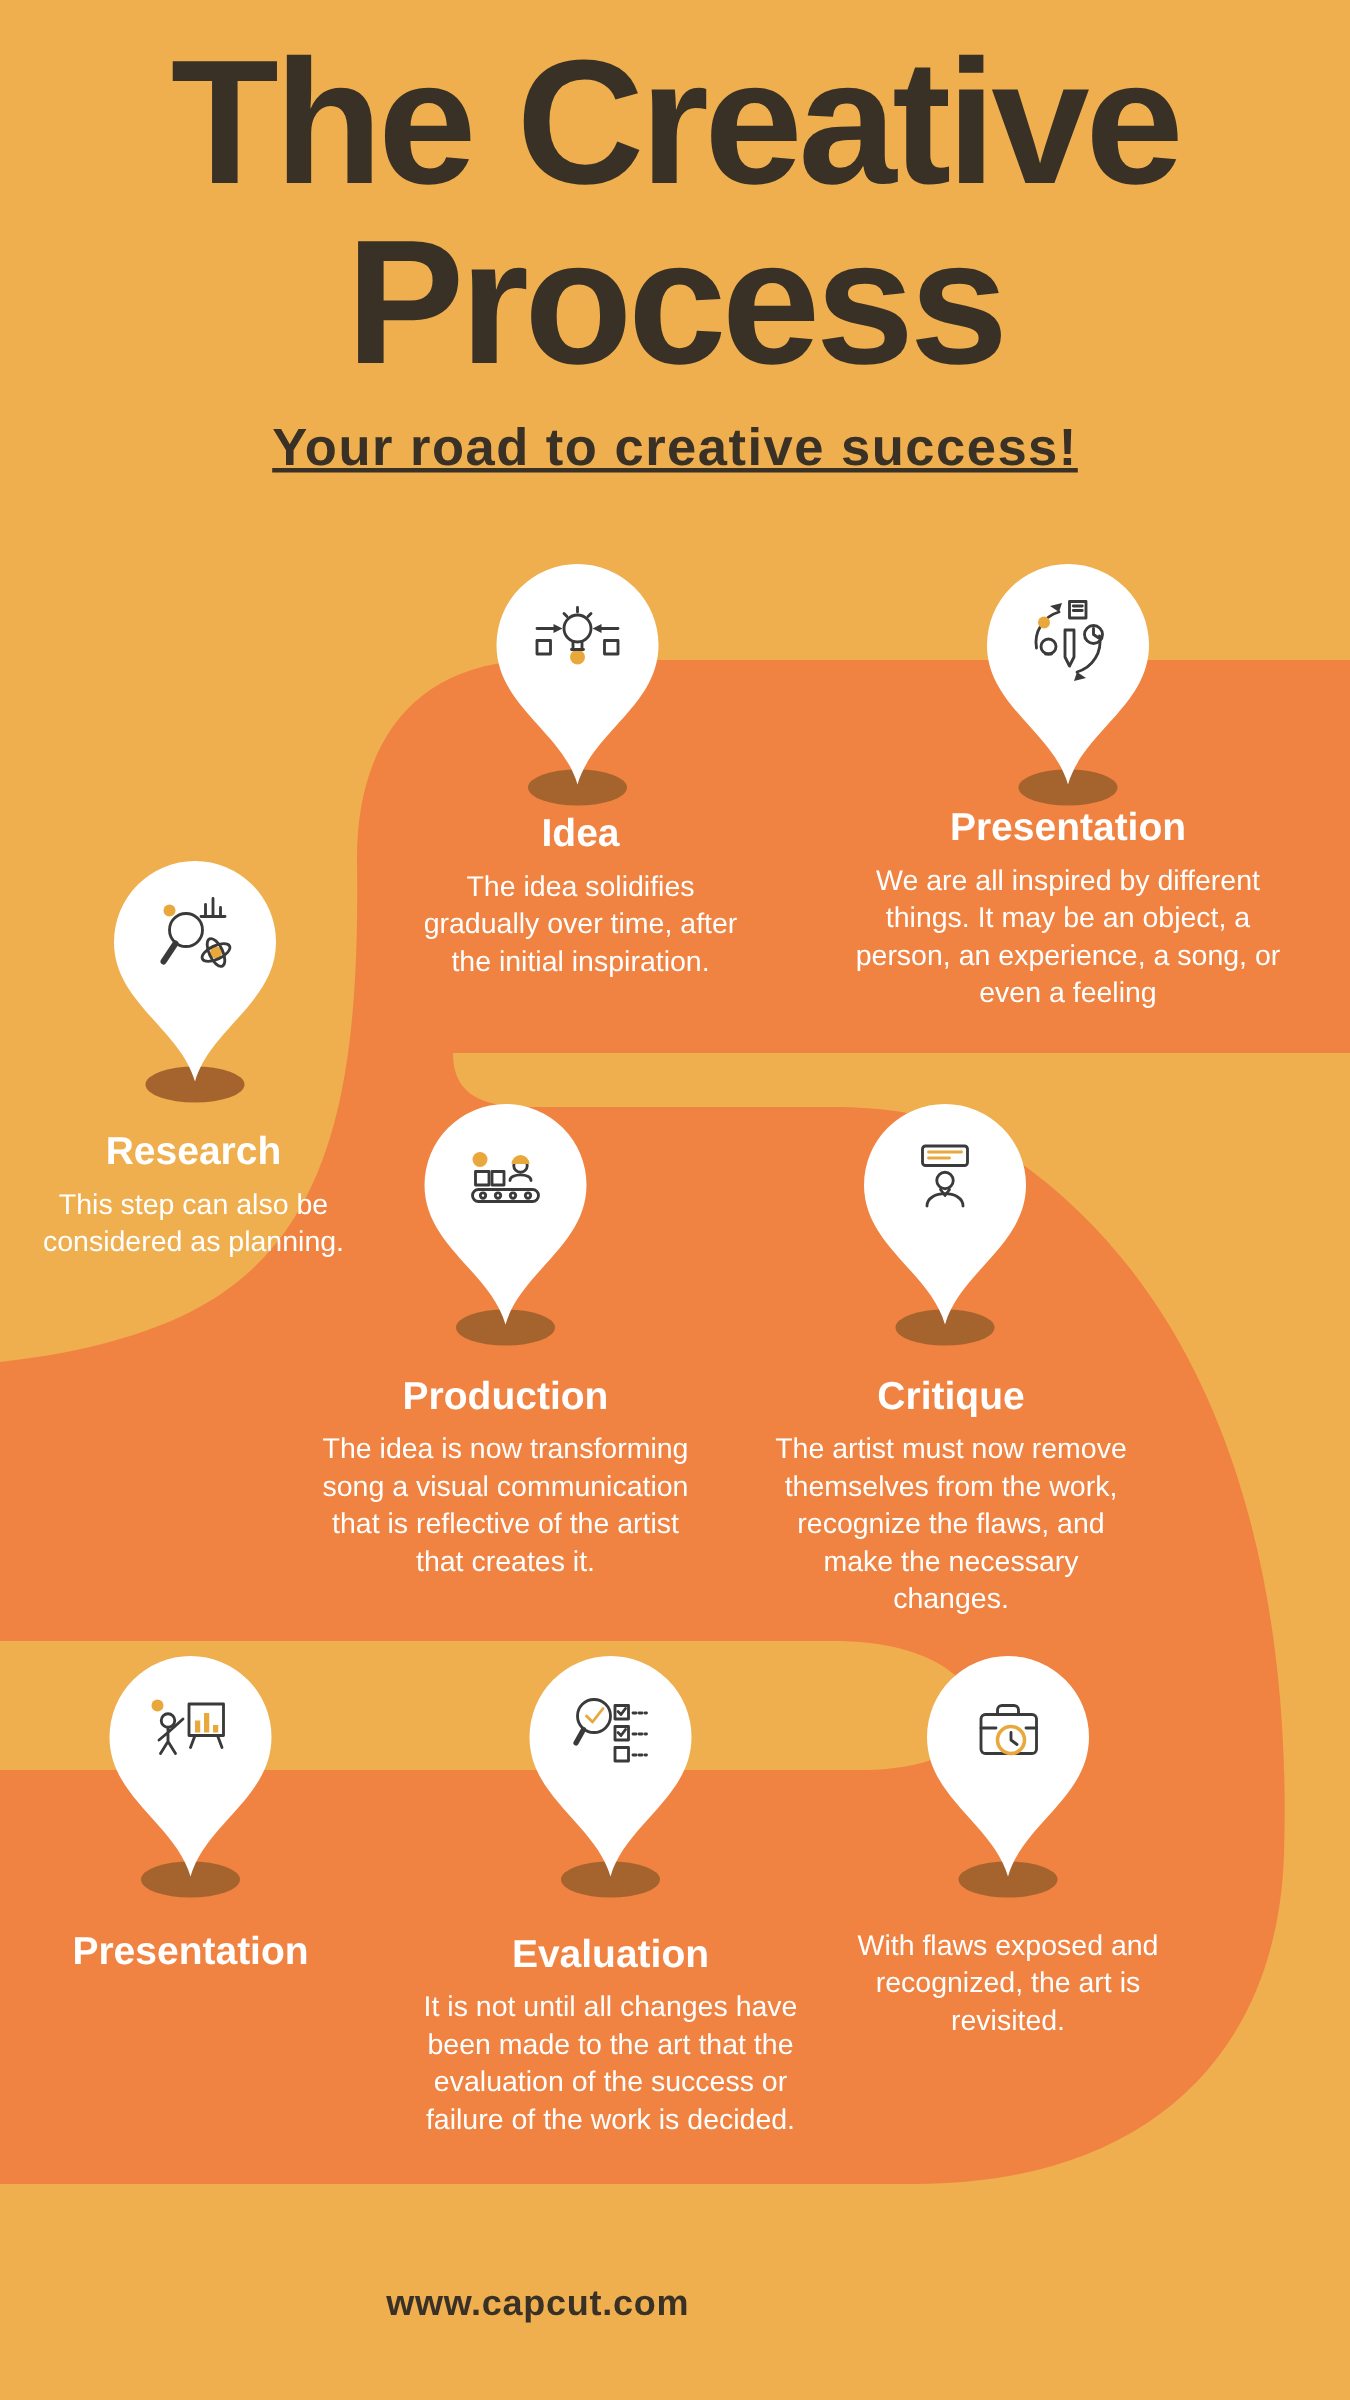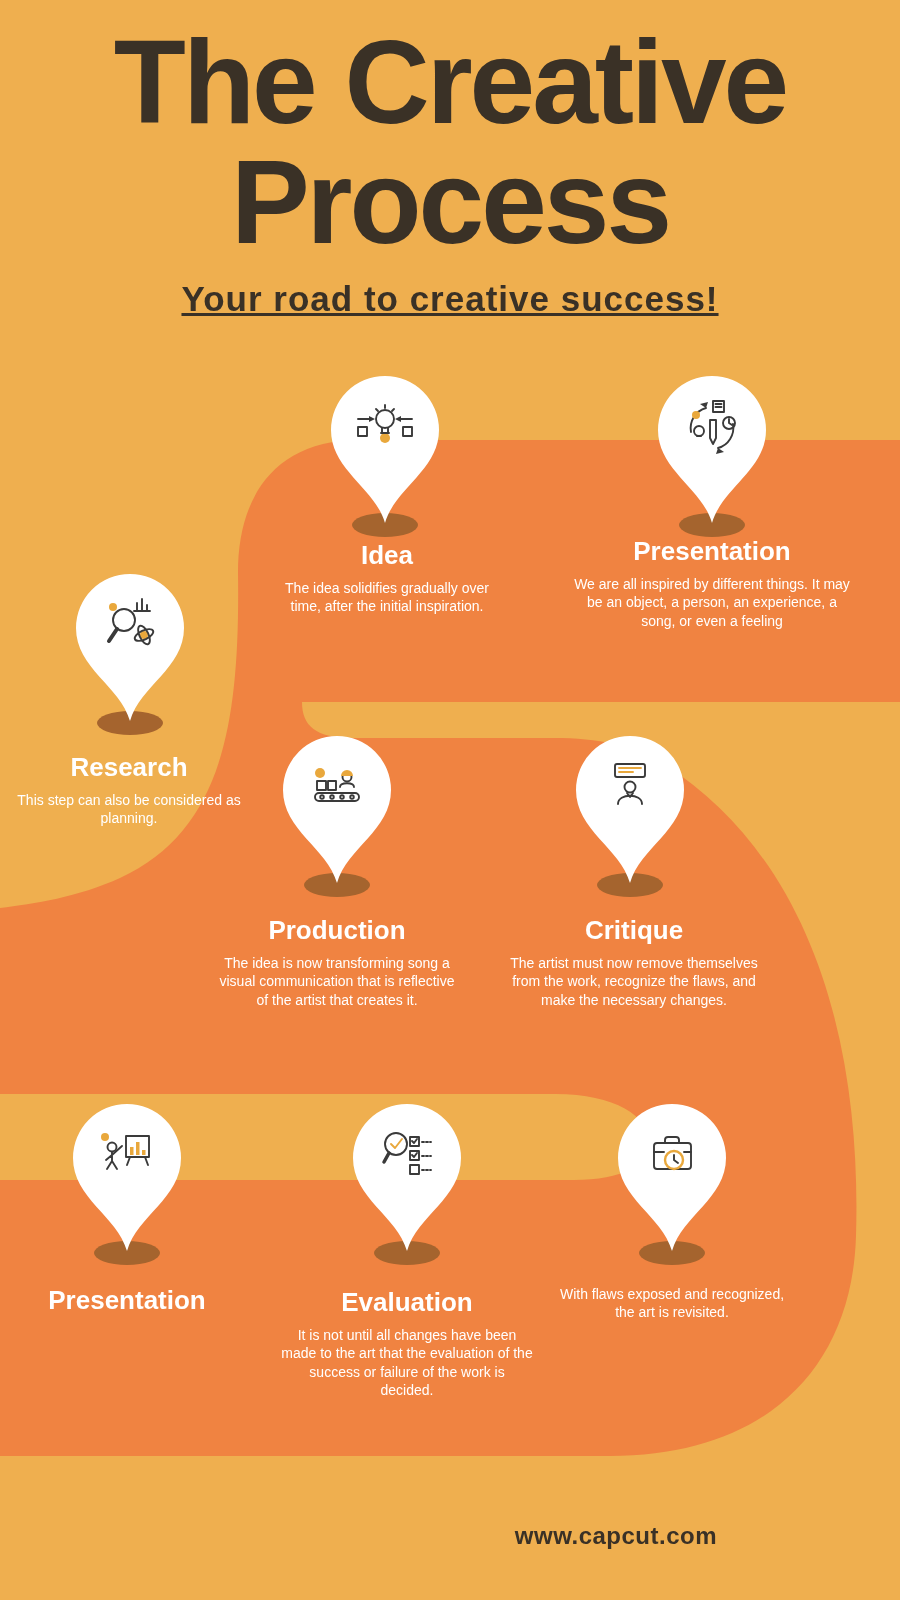--- a/index.html
+++ b/index.html
@@ -22,23 +22,23 @@
   .step{position:absolute;left:0;top:0;width:0;height:0;}
   .pin-svg{position:absolute;overflow:visible;}
   .pin-body{fill:var(--pin-fill,#FFFFFF);}
   .pin-shadow{fill:var(--pin-shadow,#A5642E);}
   .ic{fill:none;stroke:#3A3A3A;stroke-width:1.9;stroke-linecap:round;stroke-linejoin:round;}
   .fa{fill:var(--icon-accent,#E9A83C);stroke:none;}
   .fd{fill:#3A3A3A;stroke:none;}
   .sa{stroke:var(--icon-accent,#E9A83C);}
   .label{position:absolute;text-align:center;color:var(--body-text,#FFFFFF);}
   .label h3{margin:0 0 8px 0;font-size:26px;font-weight:700;}
-  .label p{margin:0;font-size:14px;line-height:1.32;font-weight:400;}
+  .label p{margin:0;font-size:19px;line-height:1.32;font-weight:400;}
   .footer{
-    position:absolute;top:1522px;left:0;width:717px;text-align:right;
+    position:absolute;top:1522px;left:0;width:717px;text-align:center;
     font-size:24px;font-weight:700;color:var(--title-text,#3A3126);letter-spacing:0.5px;
   }
 </style>
 </head>
 <body>
 
 <div class="canvas">
 
   <svg class="pin-svg" style="left:0;top:0;" width="900" height="1600" viewBox="0 0 900 1600">
     <path class="road" d="

